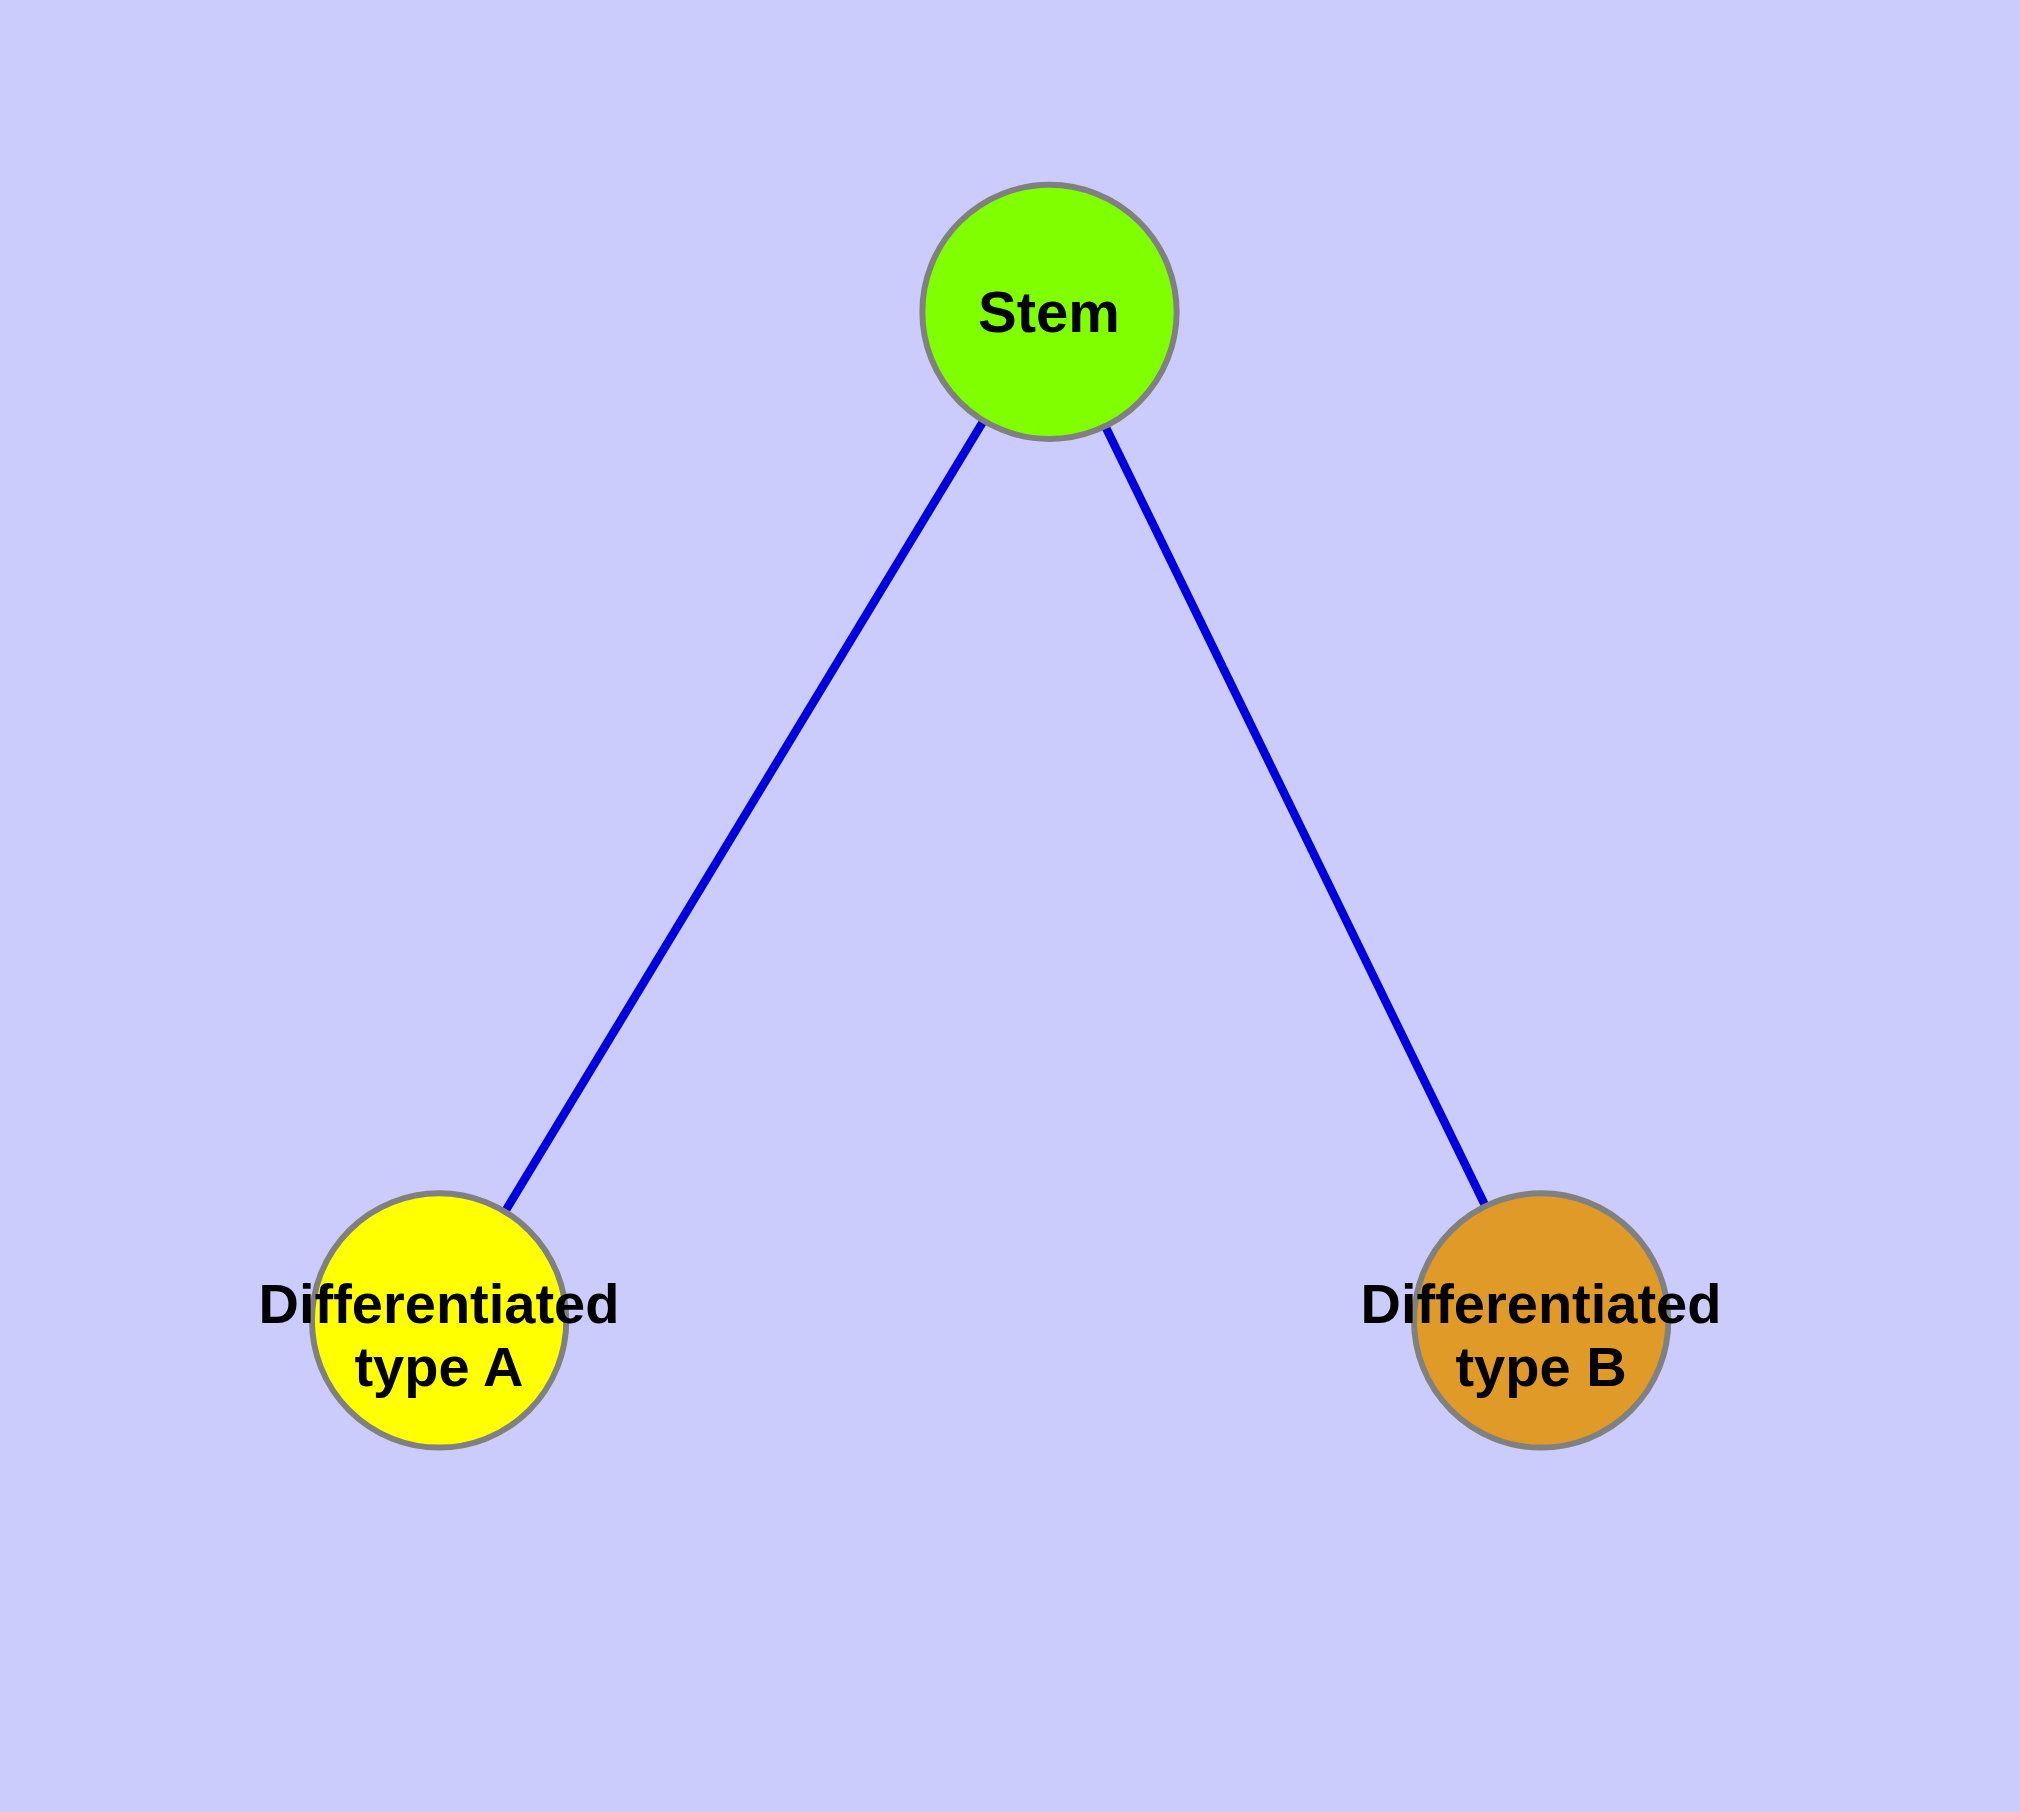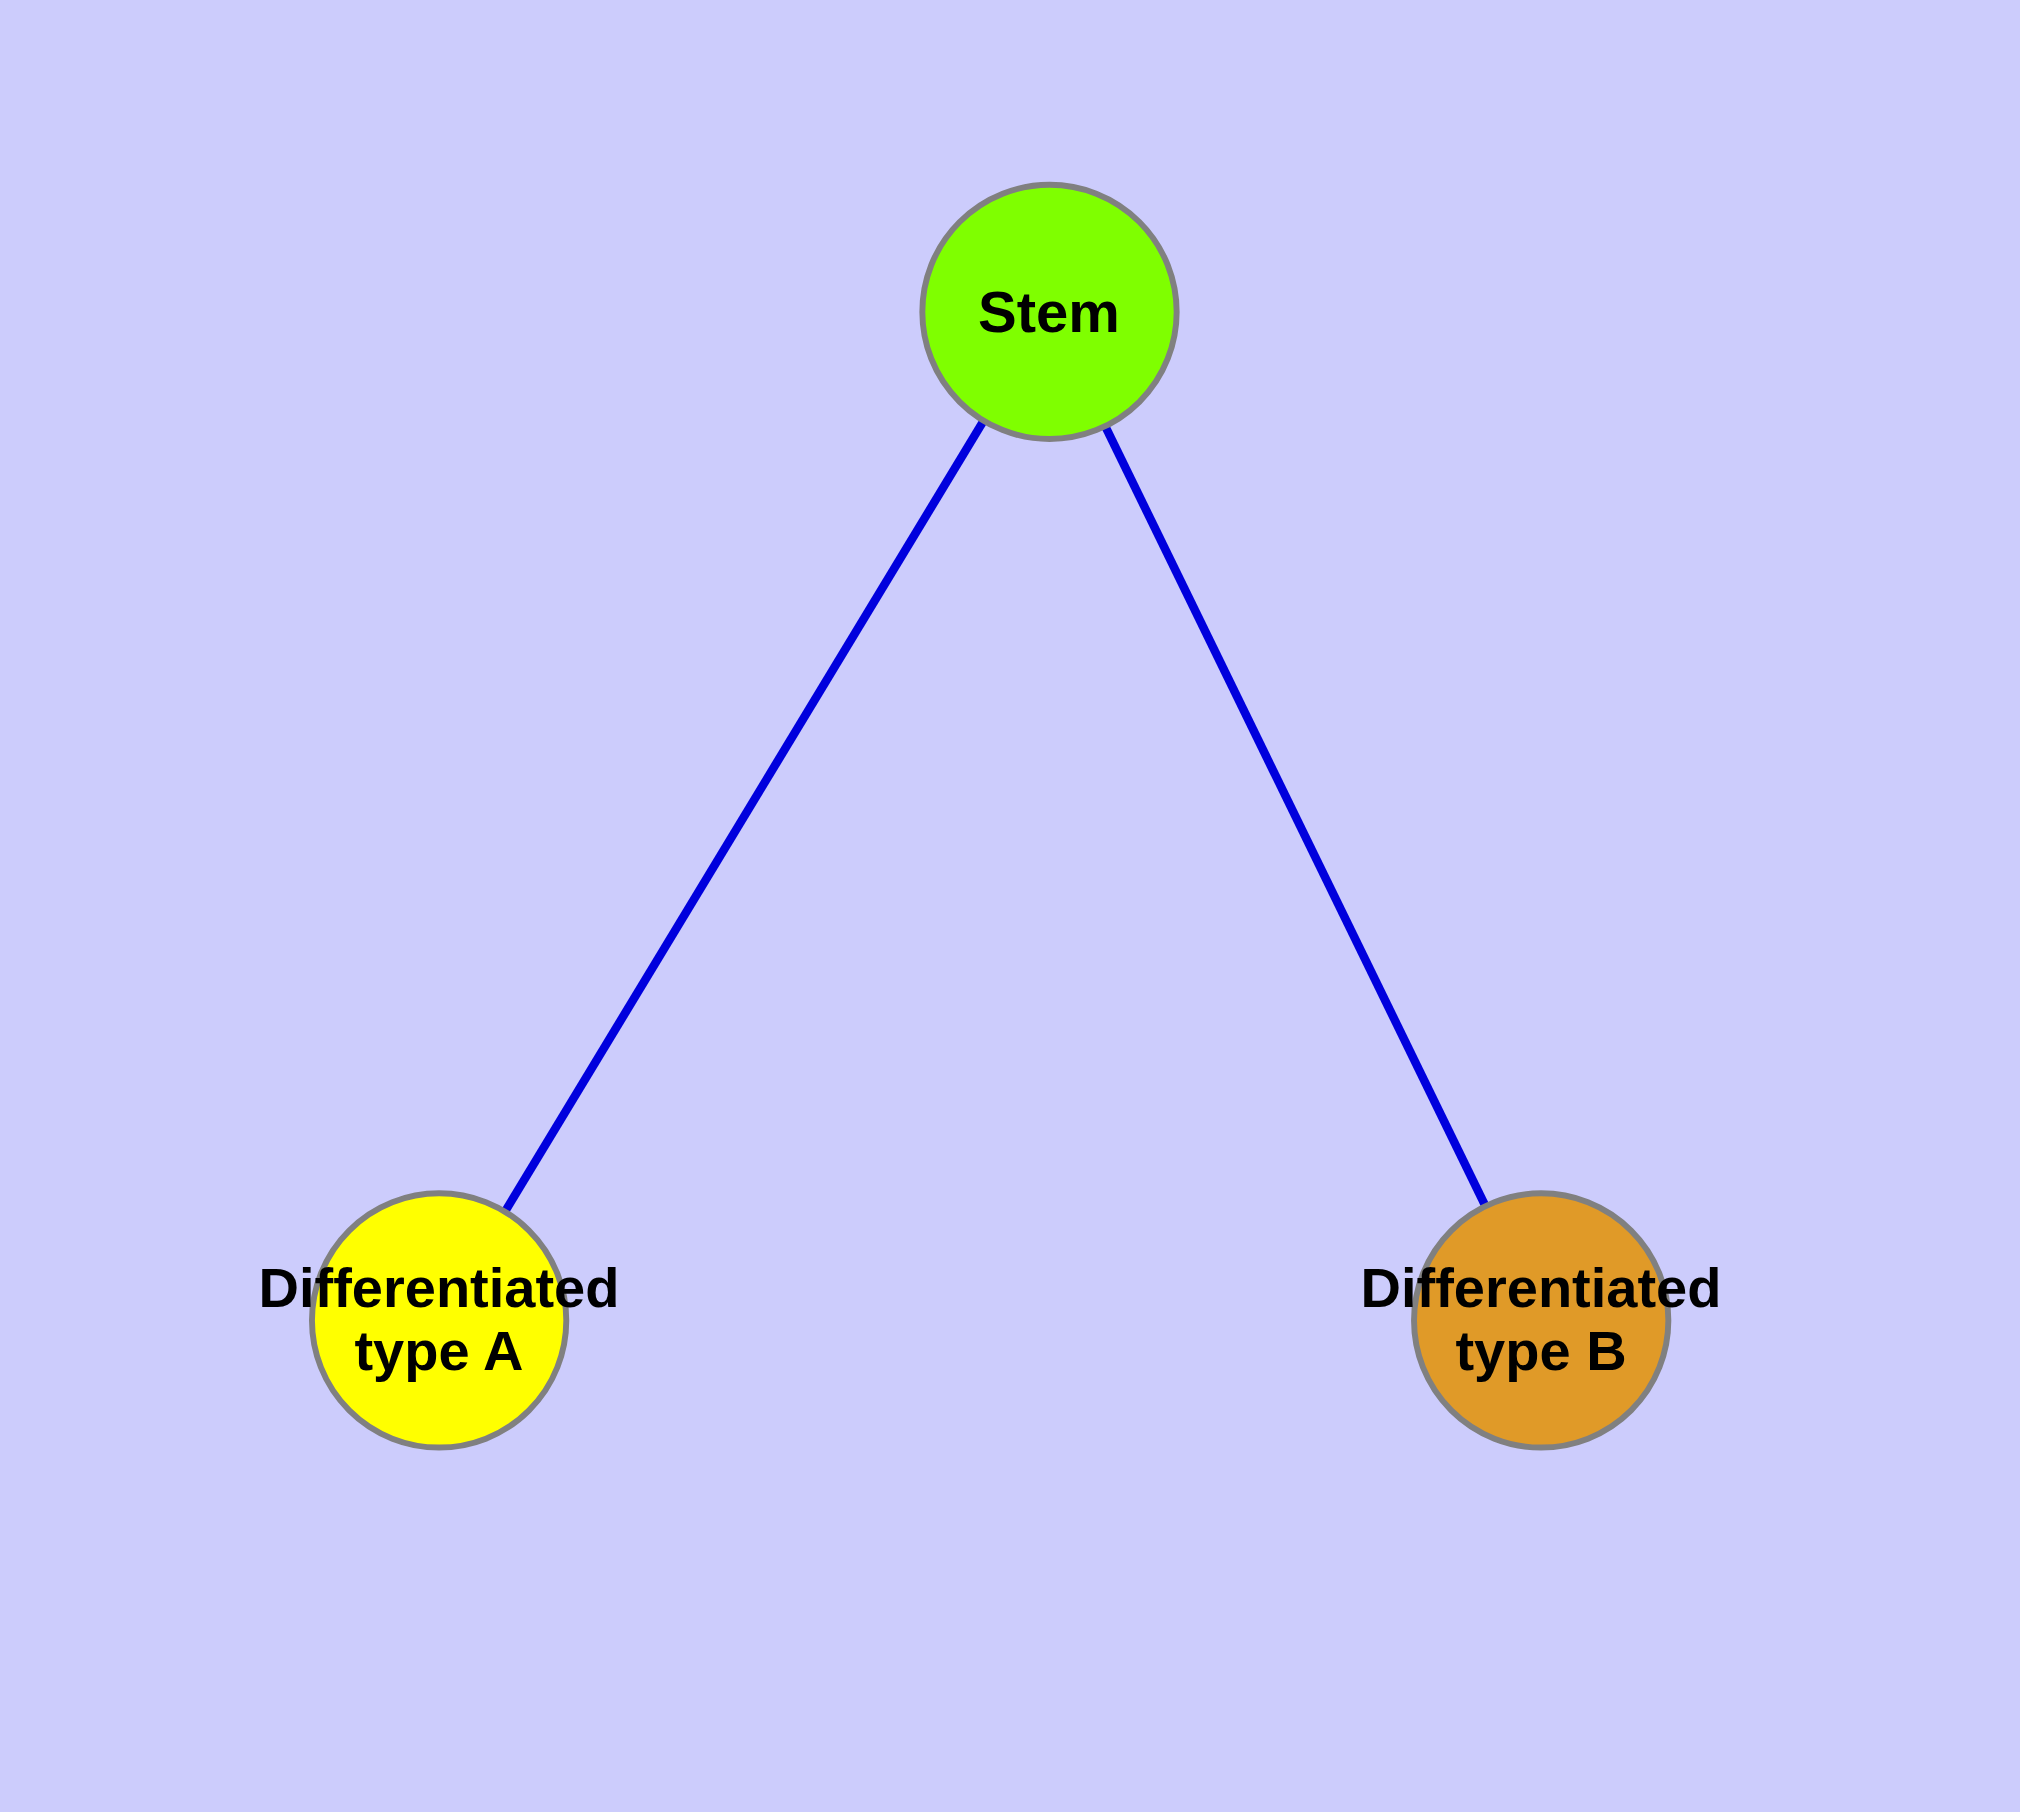--- a/index.html
+++ b/index.html
@@ -50,20 +50,21 @@
     white-space: pre;
     pointer-events: none;
     transform: translate(-50%, -50%);
     font-family: "Liberation Sans", sans-serif;
   }
   .node-label.root-label {
     font-size: 58px;
   }
   .node-label.leaf-label {
     font-size: 56px;
+    margin-top: 16px;
   }
 </style>
 </head>
 <body>
 
 <div id="canvas" style="width: 2021px; height: 1812px;">
 
   <div id="bg-rect" style="background: rgb(204, 204, 252);"></div>
 
   <svg id="graph-svg" viewBox="0 0 2384 2138" preserveAspectRatio="none" xmlns="http://www.w3.org/2000/svg" style="width: 2021px; height: 1812px;">

